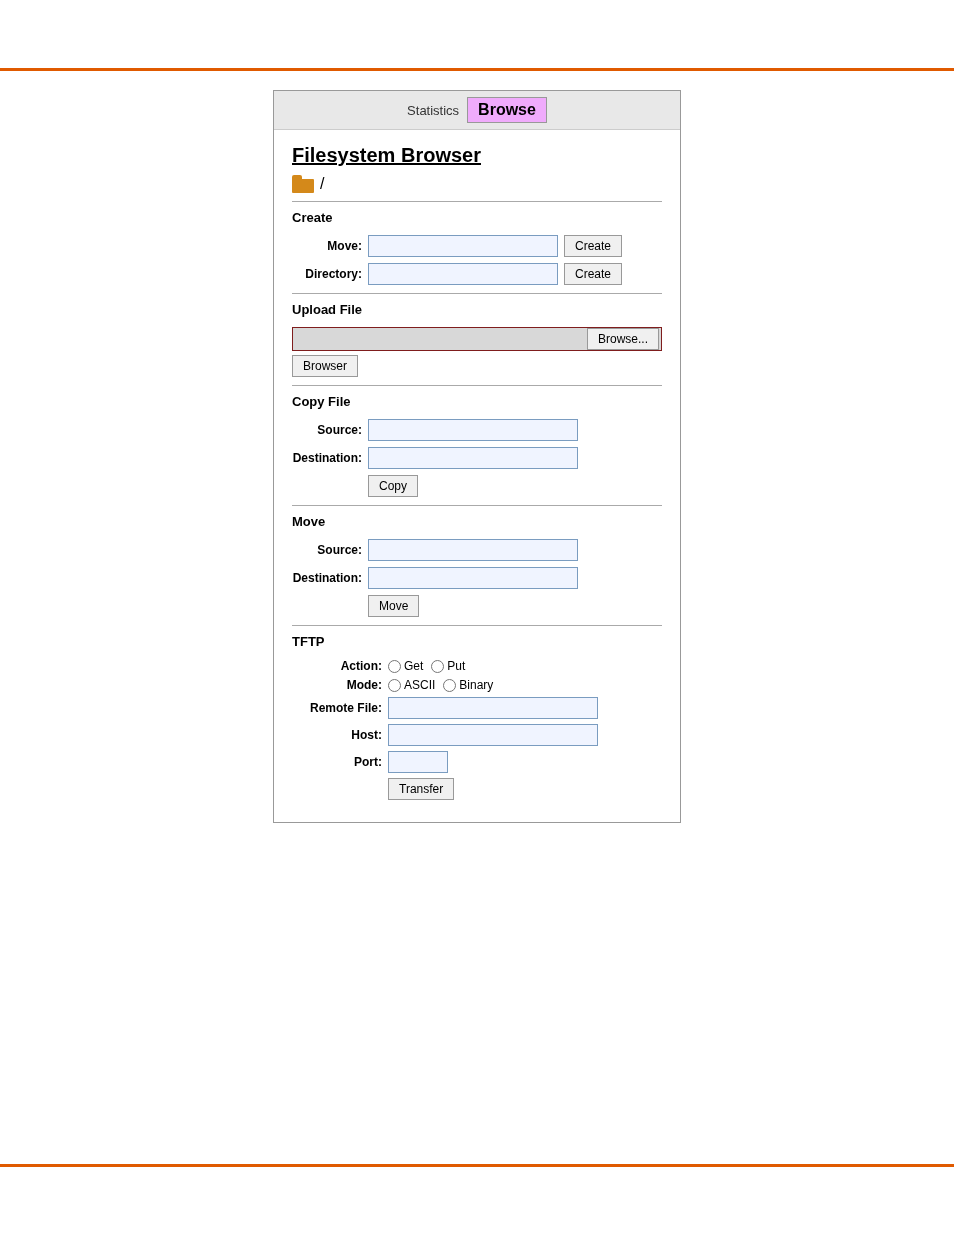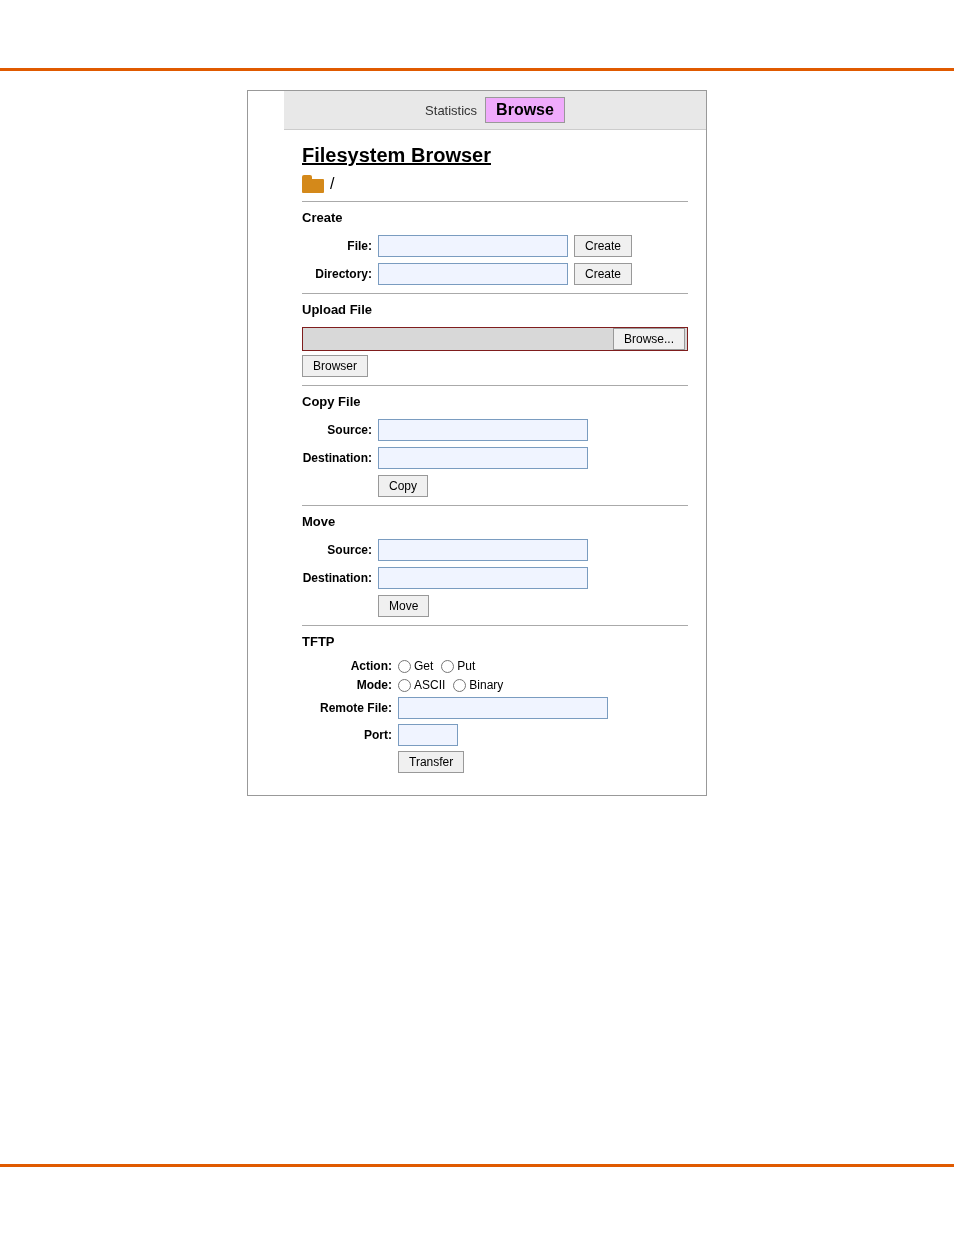--- a/index.html
+++ b/index.html
@@ -30,24 +30,23 @@
       background: #e05a00;
     }
 
     .main-wrapper {
       display: flex;
       justify-content: center;
       padding-top: 90px;
     }
 
     .panel {
-      width: 460px;
+      width: 408px;
       border: 1px solid #999;
       background: #fff;
-      padding-left: 36px;
     }
 
     .tab-bar {
       background: #e8e8e8;
       border-bottom: 1px solid #ccc;
       padding: 6px 10px;
       display: flex;
       align-items: center;
       gap: 8px;
       justify-content: center;
@@ -261,21 +260,21 @@
         <span class="folder-icon"></span>
         <span class="path-text">/</span>
       </div>
 
       <hr class="divider">
 
       <div class="section-block">
         <div class="section-title">Create</div>
 
         <div class="form-row">
-          <label class="form-label">File:</label>
+          <label class="form-label">Move:</label>
           <input class="text-input" type="text" style="">
           <button class="btn">Create</button>
         </div>
 
         <div class="form-row">
           <label class="form-label">Directory:</label>
           <input class="text-input" type="text" style="">
           <button class="btn">Create</button>
         </div>
       </div>
@@ -363,20 +362,24 @@
             </label>
           </div>
         </div>
 
 
         <div class="tftp-row">
           <span class="tftp-label">Remote File:</span>
           <input class="text-input-wide" type="text" style="">
         </div>
 
+        <div class="tftp-row">
+          <span class="tftp-label">Host:</span>
+          <input class="text-input-wide" type="text" style="">
+        </div>
 
         <div class="tftp-row">
           <span class="tftp-label">Port:</span>
           <input class="text-input-port" type="text" style="">
         </div>
 
         <div style="margin-top:4px; padding-left: 96px;">
           <button class="btn">Transfer</button>
         </div>
       </div>

